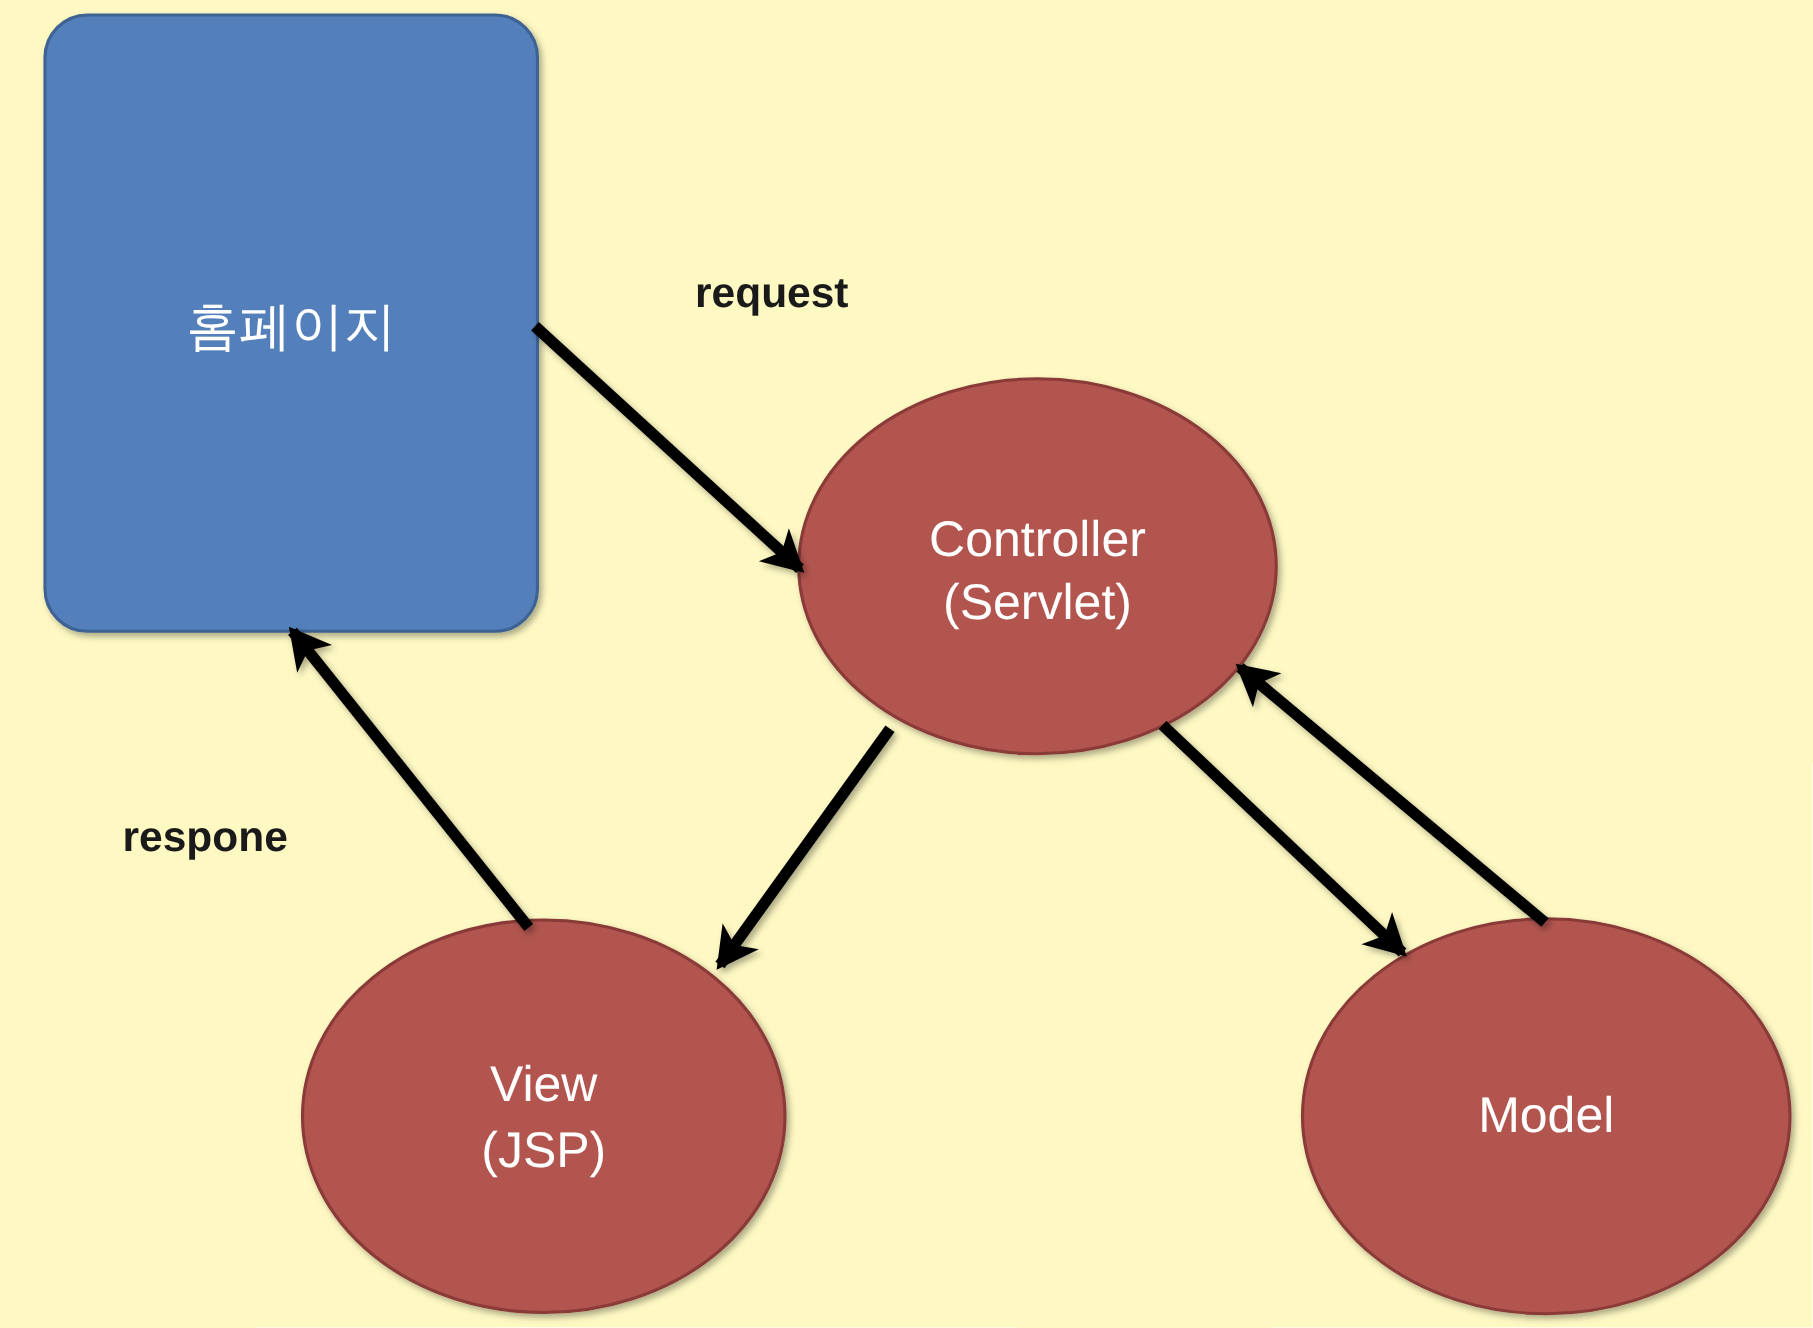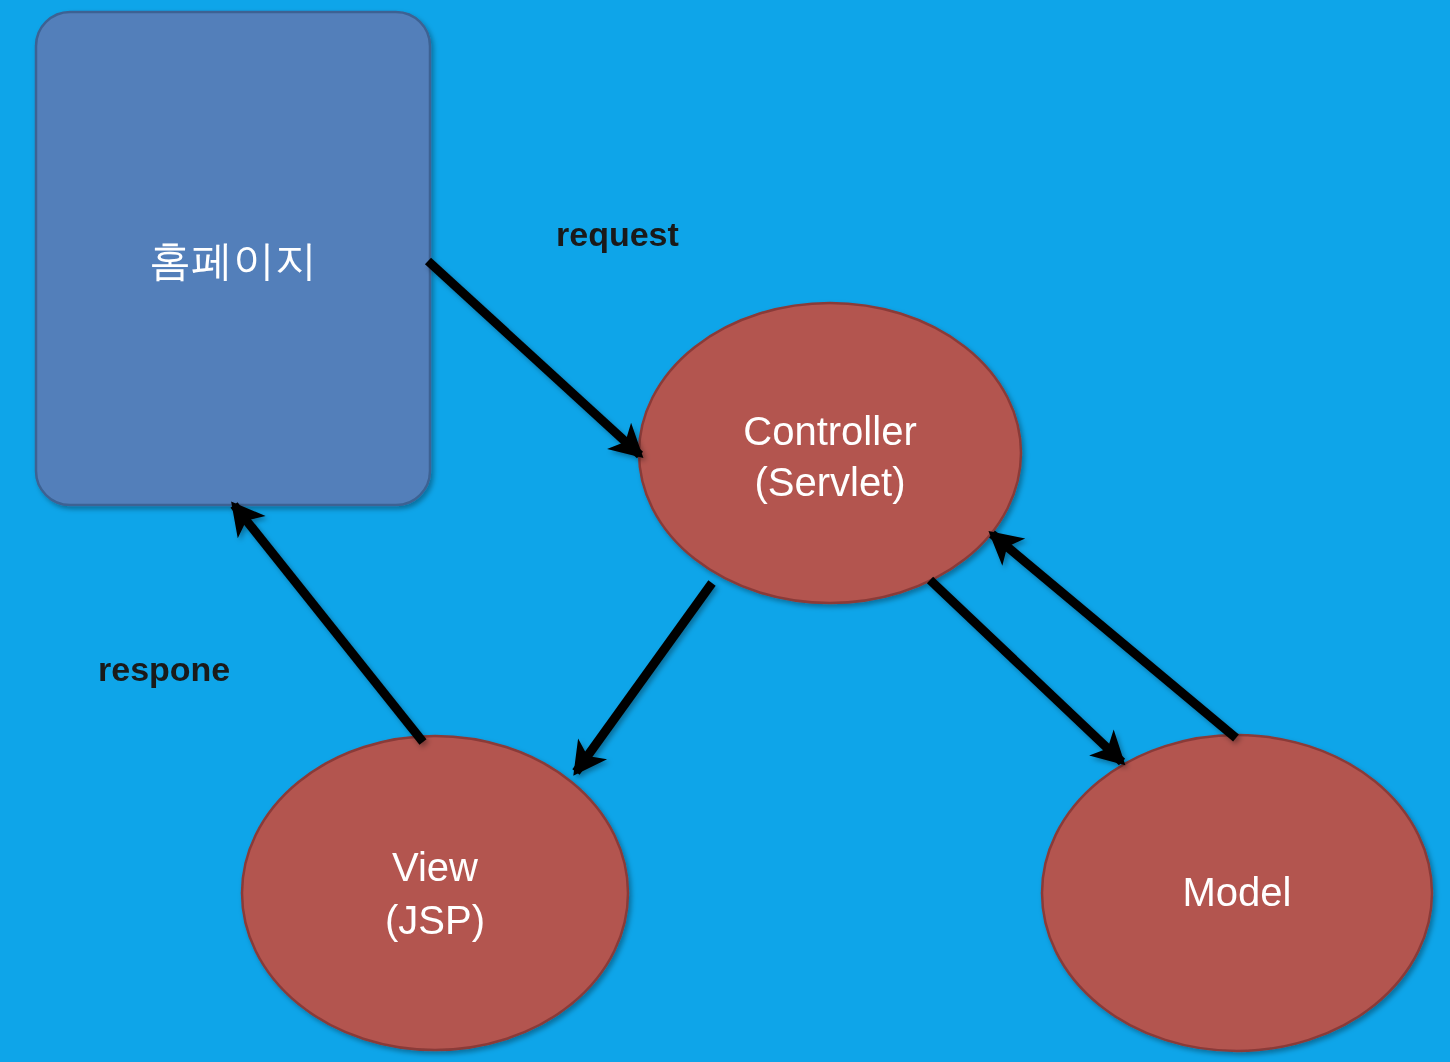--- a/index.html
+++ b/index.html
@@ -10,21 +10,21 @@
   body {
     width: 1450px;
     height: 1062px;
     font-family: "Liberation Sans", sans-serif;
     overflow: hidden;
   }
   #diagram-root {
     position: relative;
     width: 1450px;
     height: 1062px;
-    background: #0ea5e9;
+    background: #fef9c3;
   }
   #diagram-svg {
     position: absolute;
     top: 0;
     left: 0;
     width: 1450px;
     height: 1062px;
     display: block;
   }
   .node-label {

